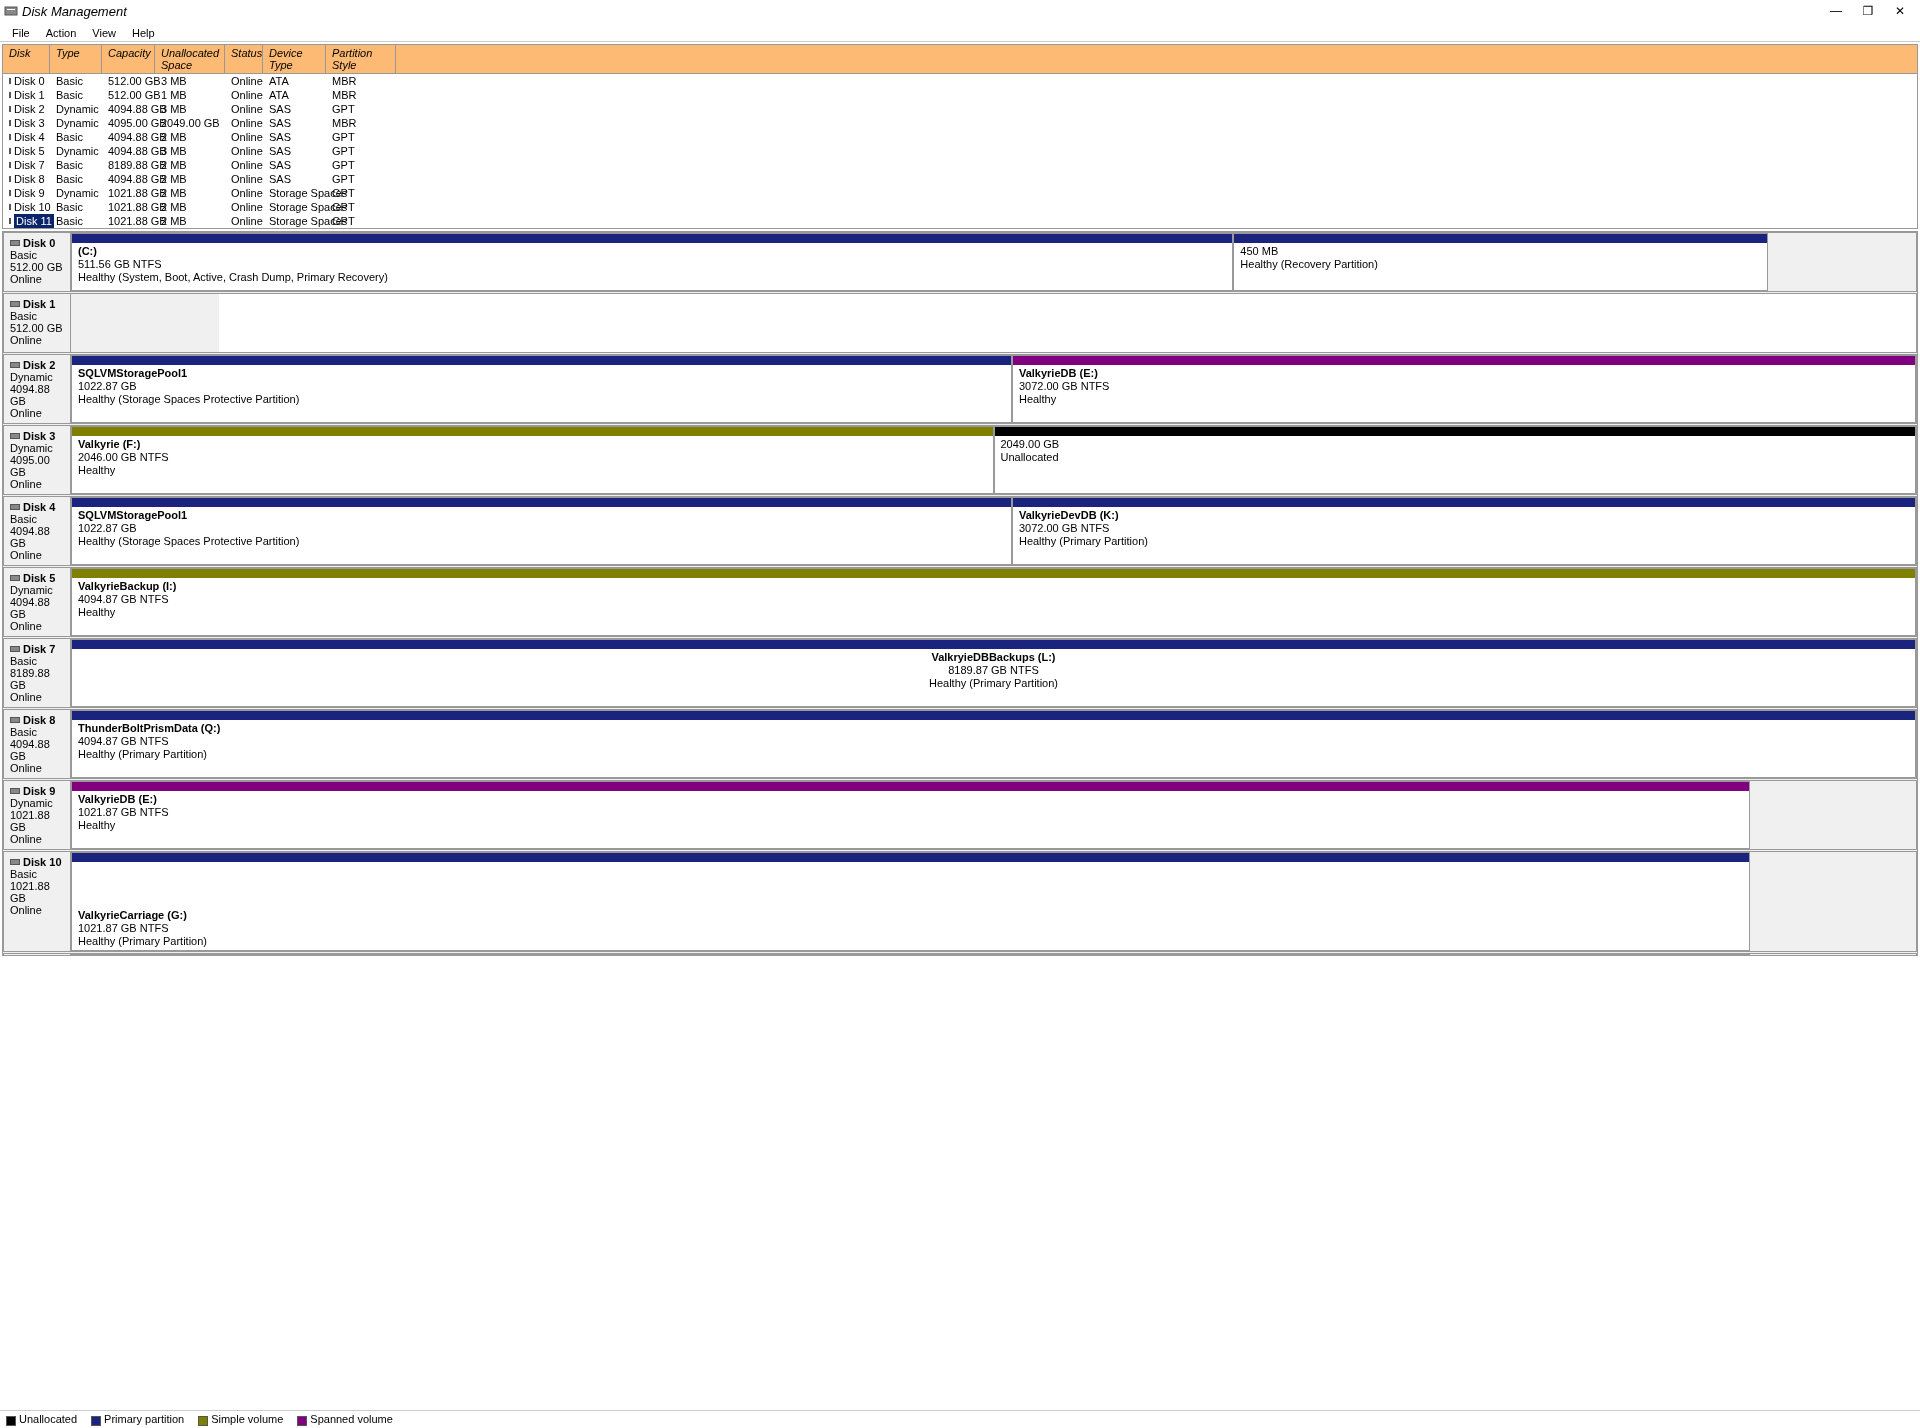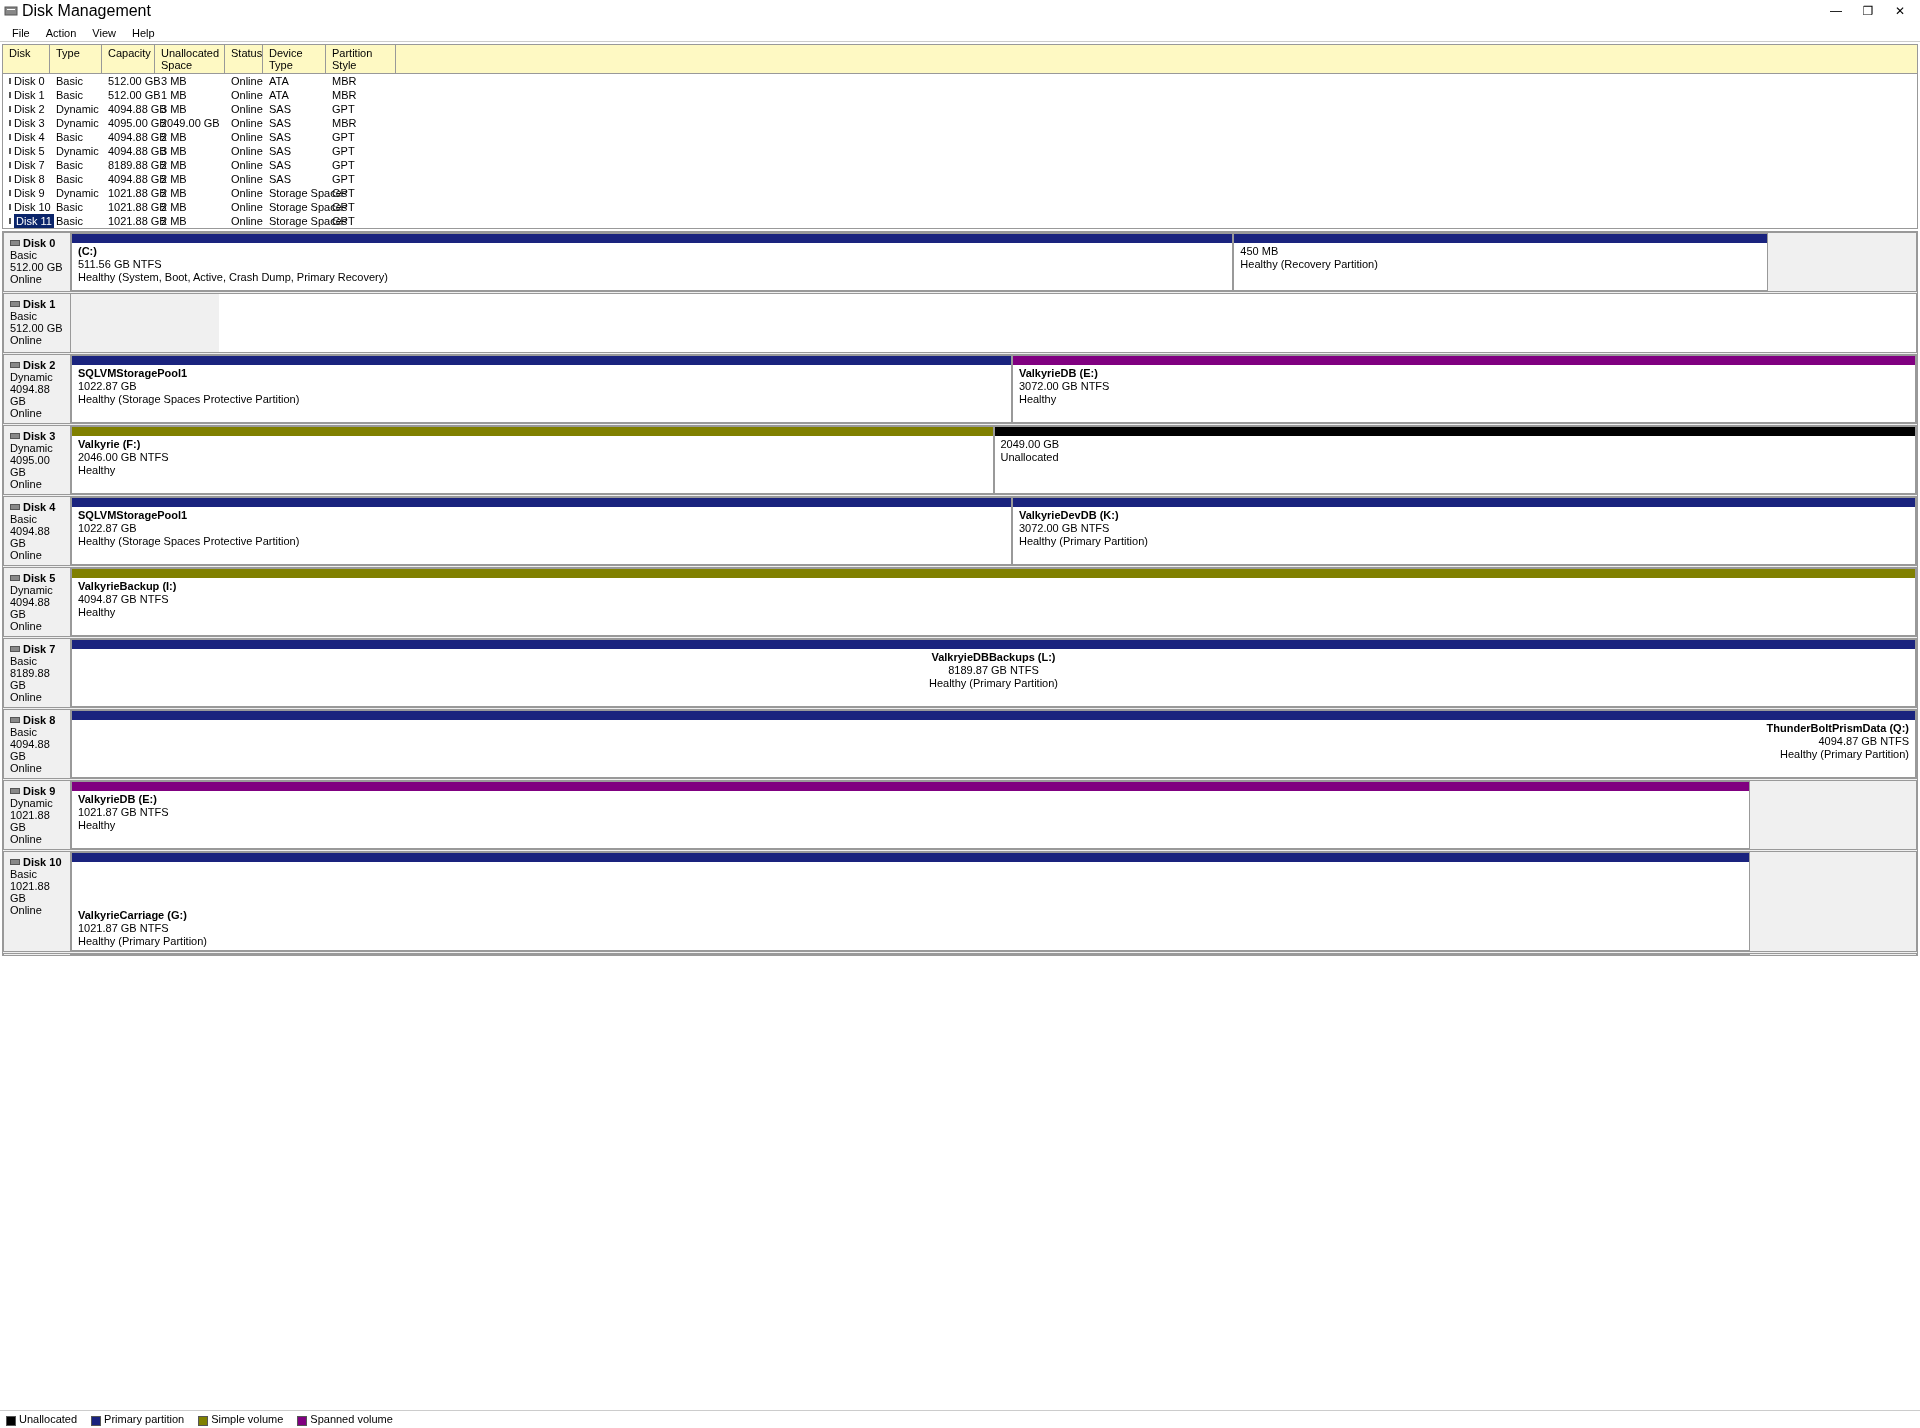--- a/index.html
+++ b/index.html
@@ -1,25 +1,25 @@
 <!DOCTYPE html>
 <html><head>
 <meta charset="utf-8">
 <style>
 * { box-sizing: border-box; margin: 0; padding: 0; }
 body { font-family: "Segoe UI", Tahoma, sans-serif; font-size: 11px; background: #fff; color: #000; overflow: hidden; }
 .titlebar { display: flex; align-items: center; height: 22px; padding: 0 4px; border-bottom: 0; }
 .titlebar .icon { width: 14px; height: 14px; margin-right: 4px; display: inline-flex; align-items: center; justify-content: center; }
-.titlebar .title { flex: 1; font-size: 16px; }
+.titlebar .title { flex: 1; font-size: 13px; font-style: italic; }
 .titlebar .controls { display: flex; }
 .titlebar .controls .btn { width: 32px; height: 22px; display: flex; align-items: center; justify-content: center; font-size: 12px; cursor: default; }
 .menubar { display: flex; height: 20px; padding: 0 4px; border-bottom: 1px solid #ccc; align-items: flex-end; }
 .menubar .menuitem { padding: 2px 8px; cursor: default; }
 .grid-wrap { border: 1px solid #999; margin: 2px; }
-.grid-header { display: flex; background: #fef9c3; border-bottom: 1px solid #999; }
+.grid-header { display: flex; background: #fdba74; border-bottom: 1px solid #999; font-style: italic; }
 .grid-header .col { border-right: 1px solid #999; padding: 2px 6px; font-size: 11px; }
 .grid-body .row { display: flex; height: 14px; line-height: 14px; }
 .grid-body .row.selected .cell.disk span.txt { background: #0a246a; color: #fff; padding: 0 2px; }
 .grid-body .cell { padding: 0 6px; font-size: 11px; white-space: nowrap; }
 .grid-body .cell.disk { display: flex; align-items: center; gap: 3px; }
 .disk-glyph { width: 10px; height: 6px; background: #888; border: 1px solid #555; display: inline-block; }
 .col-disk { width: 47px; } .col-type { width: 52px; } .col-cap { width: 53px; } .col-unalloc { width: 70px; } .col-status { width: 38px; } .col-dev { width: 63px; } .col-ps { width: 70px; }
 .graphical { margin: 2px; border: 1px solid #999; height: 725px; overflow-y: scroll; background: #f0f0f0; }
 .diskrow { display: flex; margin: 0 0 1px 0; min-height: 60px; }
 .diskrow .label { width: 68px; padding: 4px 6px; font-size: 11px; border: 1px solid #999; background: #f0f0f0; }
@@ -359,21 +359,21 @@
       </div>
     </div>
     <div class="diskrow">
       <div class="label">
         <div class="dname"><span class="disk-glyph"></span>Disk 8</div>
         <div>Basic</div>
         <div>4094.88 GB</div>
         <div>Online</div>
       </div>
       <div class="parts">
-        <div class="part" style="flex: 0 0 100%; text-align: right;">
+        <div class="part" style="flex: 0 0 100%;">
           <div class="bar bar-navy"></div>
           <div class="info">
             <div class="pname">ThunderBoltPrismData  (Q:)</div>
             <div>4094.87 GB NTFS</div>
             <div>Healthy (Primary Partition)</div>
           </div>
         </div>
       </div>
     </div>
     <div class="diskrow">

